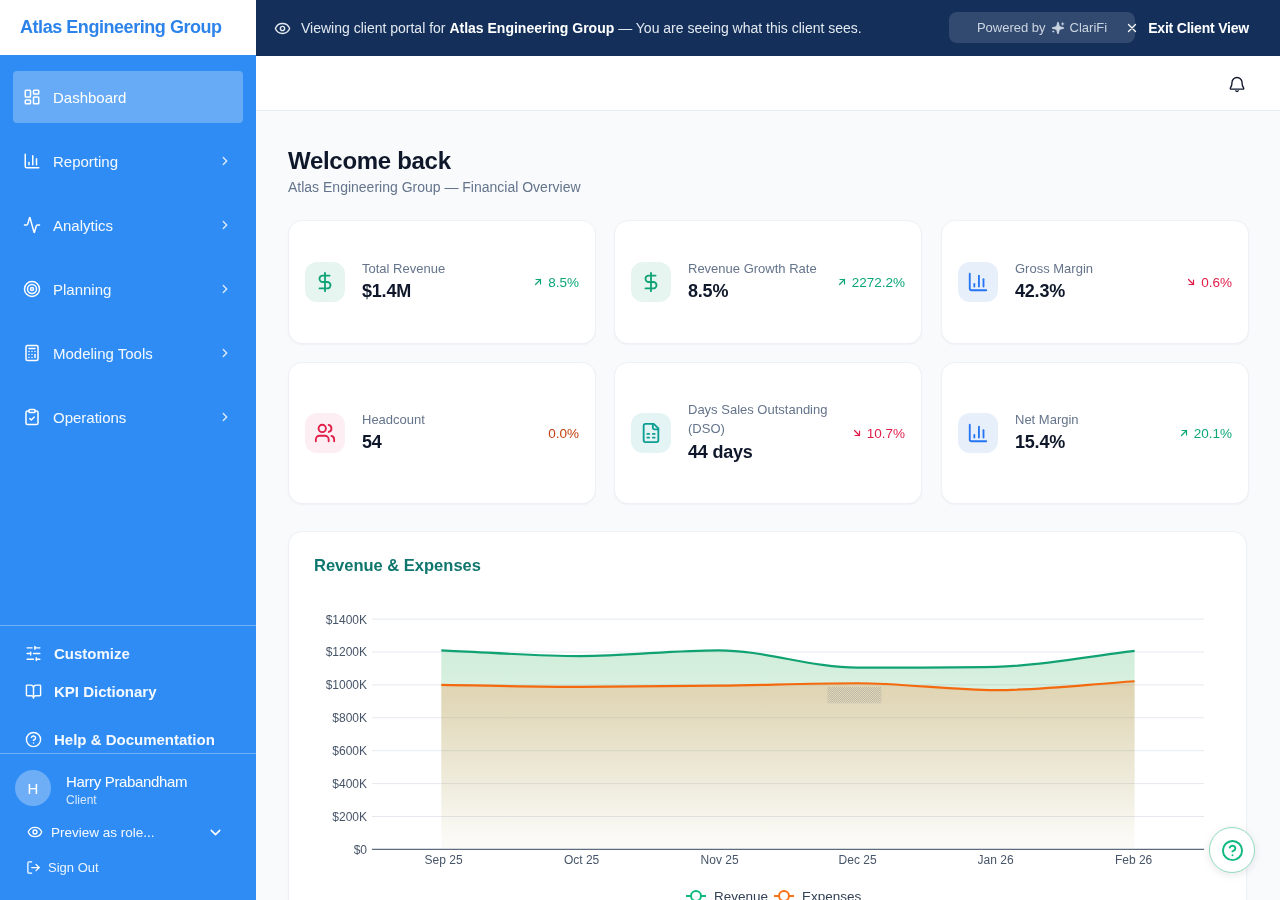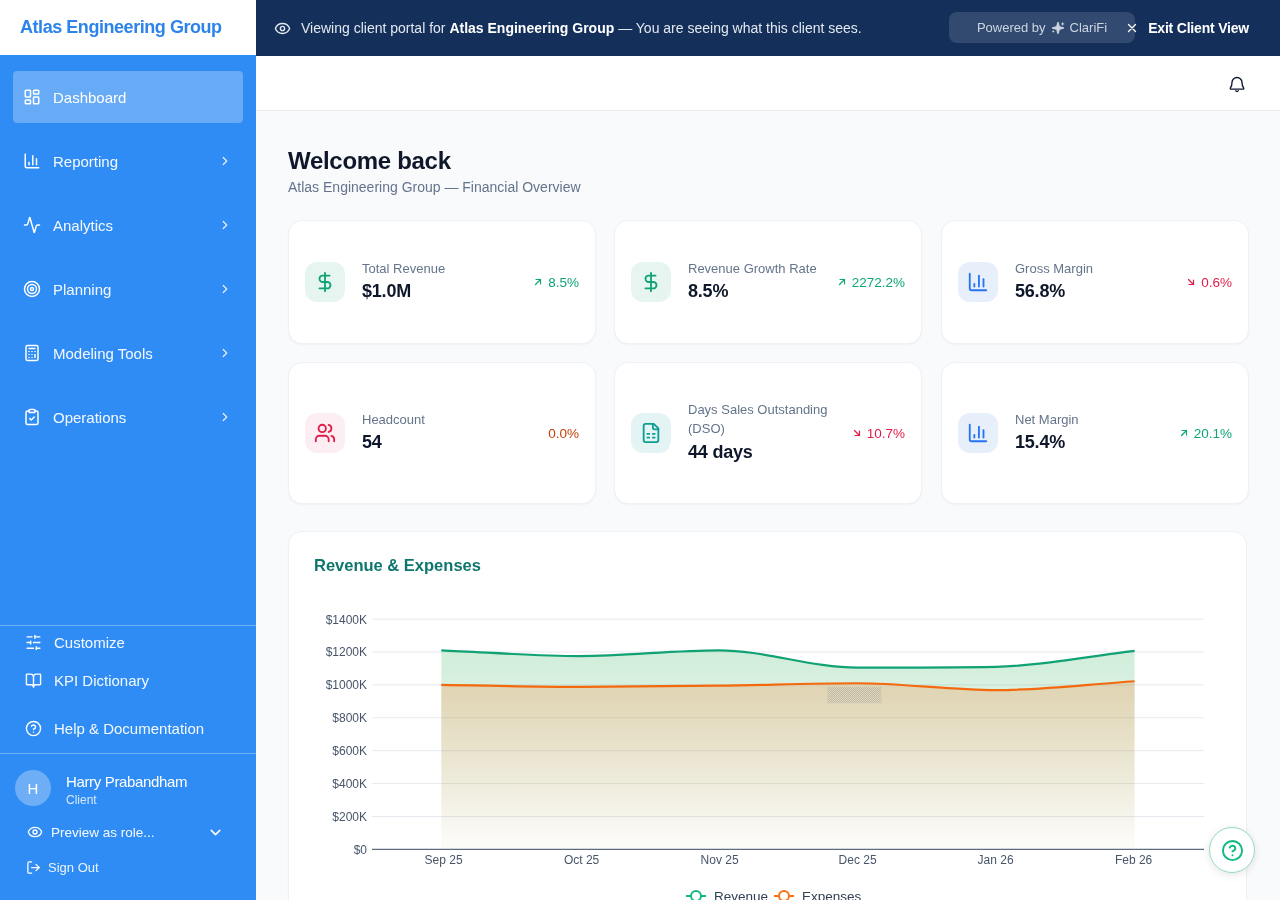--- a/index.html
+++ b/index.html
@@ -6,21 +6,21 @@
 html,body { width:1280px; height:900px; overflow:hidden; font-family:"Liberation Sans", sans-serif; background:#f8fafc; }
 .sidebar { position:absolute; left:0; top:0; width:256px; height:900px; background:#2f8cf4; }
 .logo { height:55px; background:#fff; display:flex; align-items:center; padding-left:20px; }
 .logo span { font-size:18px; font-weight:bold; color:#2c83ea; letter-spacing:-0.45px; }
 .nav { padding:16px 13px 0 13px; }
 .nav-item { height:52px; margin-bottom:12px; border-radius:4px; display:flex; align-items:center; padding:0 11px 0 10px; color:rgba(255,255,255,0.95); font-size:15px; }
 .nav-item.active { background:rgba(255,255,255,0.27); color:#fff; }
 .nav-item svg { width:18px; height:18px; margin-right:12px; flex:none; }
 .nav-item .chev { margin-left:auto; width:14px; height:14px; margin-right:0; opacity:0.85; }
 .sb-div { position:absolute; left:0; width:256px; border-top:1px solid rgba(255,255,255,0.32); }
-.util-item { position:absolute; left:13px; width:230px; height:38px; display:flex; padding-left:12px; color:rgba(255,255,255,0.95); font-size:15px; }
+.util-item { position:absolute; left:13px; width:230px; height:38px; display:flex; align-items:center; padding-left:12px; color:rgba(255,255,255,0.95); font-size:15px;font-weight:bold; }
 .util-item svg { width:17px; height:17px; margin-right:12px; }
 .avatar { position:absolute; left:15px; top:770px; width:36px; height:36px; border-radius:50%; background:rgba(255,255,255,0.3); color:#fff; font-size:15px; display:flex; align-items:center; justify-content:center; }
 .uname { position:absolute; left:66px; top:773px; color:#fff; font-size:15px; font-weight:normal; letter-spacing:-0.35px; }
 .urole { position:absolute; left:66px; top:793px; color:rgba(255,255,255,0.8); font-size:12px; }
 .preview { position:absolute; left:27px; top:822px; width:205px; height:20px; display:flex; align-items:center; color:rgba(255,255,255,0.95); font-size:13.5px; }
 .preview svg { width:16px; height:16px; margin-right:8px; }
 .preview .chev { margin-left:auto; width:17px; height:17px; }
 .signout { position:absolute; left:26px; top:860px; display:flex; align-items:center; color:rgba(255,255,255,0.9); font-size:13px; }
 .signout svg { width:15px; height:15px; margin-right:7px; }
 
@@ -216,21 +216,21 @@
 
   <div class="card r1 c1">
     <div class="kicon bg-mint">
         <svg viewBox="0 0 24 24" fill="none" stroke="#10a275" stroke-width="2" stroke-linecap="round" stroke-linejoin="round">
           <line x1="12" x2="12" y1="2" y2="22"></line>
           <path d="M17 5H9.5a3.5 3.5 0 0 0 0 7h5a3.5 3.5 0 0 1 0 7H6"></path>
         </svg>
       </div>
     <div class="ktxt">
         <div class="klabel">Total Revenue</div>
-        <div class="kval">$1.0M</div>
+        <div class="kval">$1.4M</div>
       </div>
     <div class="ktrend tgreen"><svg viewBox="0 0 24 24" fill="none" stroke="#0ca678" stroke-width="2.4" stroke-linecap="round" stroke-linejoin="round">
           <path d="M7 17 17 7"></path>
           <path d="M8 7h9v9"></path>
         </svg>8.5%</div>
   </div>
   <div class="card r1 c2">
     <div class="kicon bg-mint">
         <svg viewBox="0 0 24 24" fill="none" stroke="#10a275" stroke-width="2" stroke-linecap="round" stroke-linejoin="round">
           <line x1="12" x2="12" y1="2" y2="22"></line>
@@ -250,21 +250,21 @@
     <div class="kicon bg-blue">
         <svg viewBox="0 0 24 24" fill="none" stroke="#2574f4" stroke-width="2" stroke-linecap="round" stroke-linejoin="round">
           <path d="M3 3v16a2 2 0 0 0 2 2h16"></path>
           <path d="M18 17V9"></path>
           <path d="M13 17V5"></path>
           <path d="M8 17v-3"></path>
         </svg>
       </div>
     <div class="ktxt">
         <div class="klabel">Gross Margin</div>
-        <div class="kval">56.8%</div>
+        <div class="kval">42.3%</div>
       </div>
     <div class="ktrend tred"><svg viewBox="0 0 24 24" fill="none" stroke="#e11d48" stroke-width="2.4" stroke-linecap="round" stroke-linejoin="round">
           <path d="m7 7 10 10"></path>
           <path d="M17 8v9H8"></path>
         </svg>0.6%</div>
   </div>
 
   <div class="card r2 c1">
     <div class="kicon bg-rose">
         <svg viewBox="0 0 24 24" fill="none" stroke="#e11d48" stroke-width="2" stroke-linecap="round" stroke-linejoin="round">

